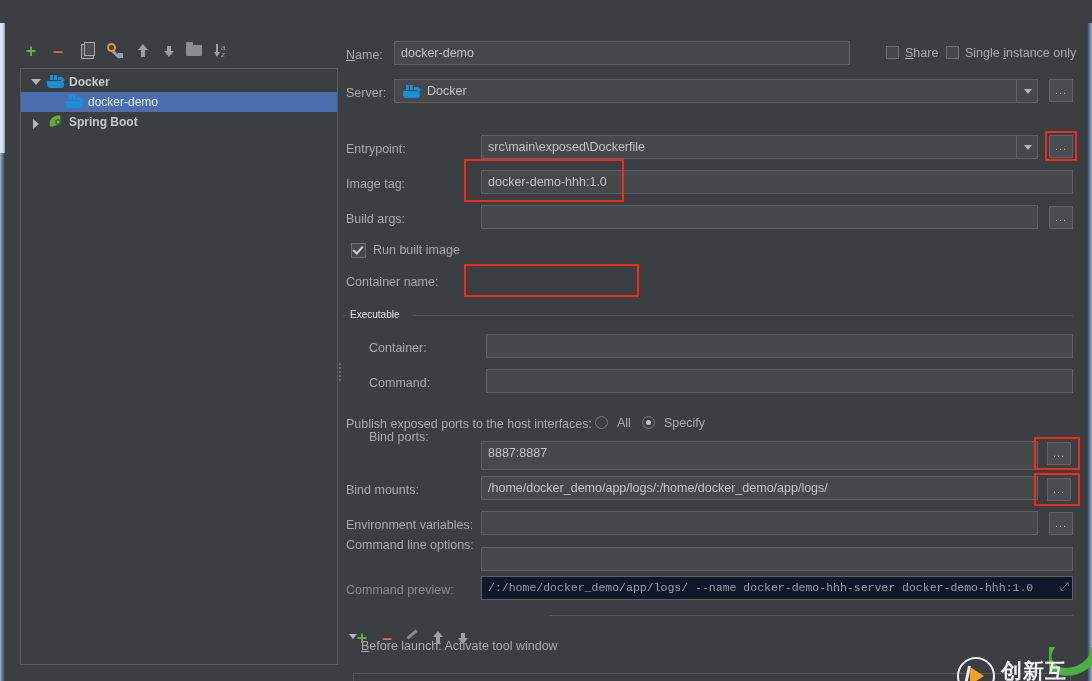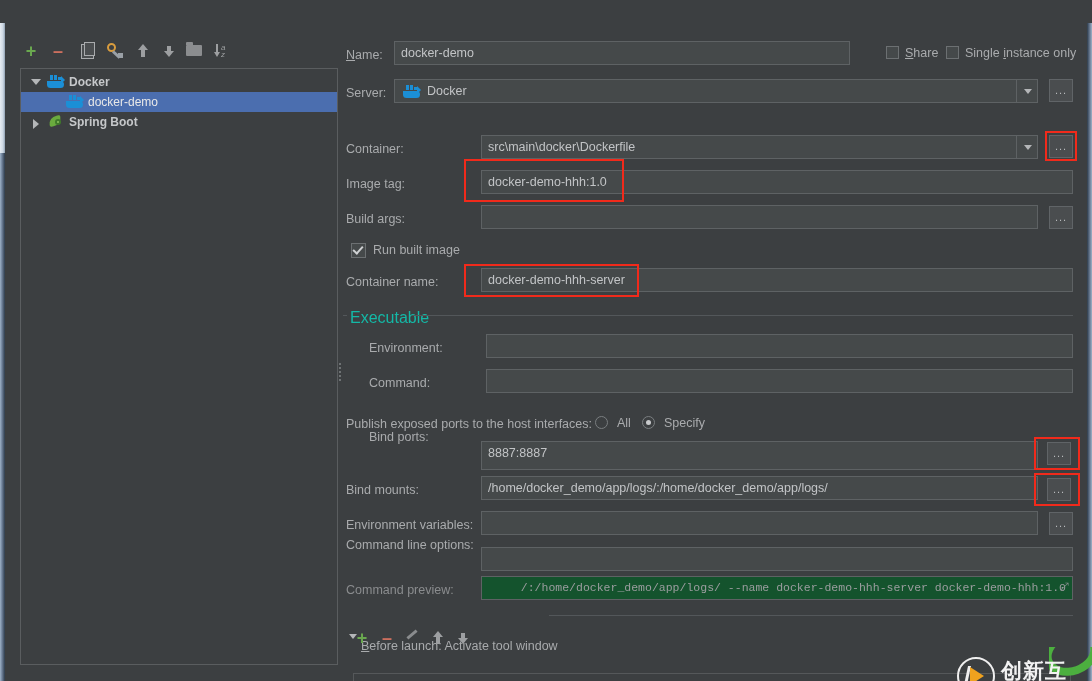--- a/index.html
+++ b/index.html
@@ -126,21 +126,21 @@
   .leaf-ic .dot{position:absolute;left:7px;top:5px;width:6px;height:6px;border-radius:50%;
     border:2px solid #3f7a2a;box-sizing:border-box;background:#8ec45f;}
 
   
   .lbl{position:absolute;color:#a9abad;font-size:12.5px;line-height:16px;white-space:nowrap;}
   .lbl.dim{color:#8a8c8e;}
   .fld{
     position:absolute;background:#45494a;border:1px solid #5e6264;box-sizing:border-box;
     color:#c2c4c6;font-size:12.5px;line-height:22px;padding:0 6px;white-space:nowrap;overflow:hidden;
   }
-  .fld.plain{background:#14532d;text-align:right;}
+  .fld.plain{background:#0f172a;}
   .fld.mono{font-family:"Liberation Mono","DejaVu Sans Mono",monospace;font-size:11.5px;color:#9b9d9f;}
   .caret{
     position:absolute;background:#45494a;border:1px solid #5e6264;box-sizing:border-box;
     width:22px;cursor:pointer;
   }
   .caret:after{content:"";position:absolute;left:7px;top:9px;width:0;height:0;
     border-left:4px solid transparent;border-right:4px solid transparent;border-top:5px solid #b4b6b8;}
   .btn3{
     position:absolute;width:24px;height:23px;background:#4a4d4f;border:1px solid #606467;
     box-sizing:border-box;cursor:pointer;color:#b7b9bb;font-size:11px;text-align:center;line-height:21px;
@@ -154,21 +154,21 @@
 
   .cb{position:absolute;width:13px;height:13px;background:#45494a;border:1px solid #6c7072;
     box-sizing:border-box;cursor:pointer;}
   .cb.on:after{content:"";position:absolute;left:3px;top:0px;width:4px;height:8px;
     border:solid #cfd1d3;border-width:0 2px 2px 0;transform:rotate(42deg);}
   .rb{position:absolute;width:13px;height:13px;border-radius:50%;background:#3c3f41;
     border:1px solid #7a7e80;box-sizing:border-box;cursor:pointer;}
   .rb.on:after{content:"";position:absolute;left:3px;top:3px;width:5px;height:5px;border-radius:50%;background:#c8cacc;}
 
   .sep-line{position:absolute;height:1px;background:#53575a;}
-  .grp-title{position:absolute;color:#14b8a6;font-size:16px;}
+  .grp-title{position:absolute;color:#e5e5e5;font-size:10px;}
 
   .hl{position:absolute;border:2px solid #f12a1b;box-sizing:border-box;pointer-events:none;}
 
   .splitter{position:absolute;left:332px;top:340px;width:6px;height:22px;}
   .splitter i{position:absolute;left:2px;width:2px;height:2px;background:#6e7274;}
 
   .bl-tw{position:absolute;left:344px;top:611px;width:0;height:0;
     border-left:4px solid transparent;border-right:4px solid transparent;border-top:5px solid #b4b6b8;}
   .u{text-decoration:underline;}
 
@@ -291,46 +291,45 @@
           <i class="c1"></i>
           <i class="c2"></i>
           <i class="c3"></i>
           <i class="tail"></i>
       </span>
       <span style="position:absolute;left:32px;top:0;line-height:22px">Docker</span>
     </div>
     <div class="caret" style="left:1011px;top:56px;height:24px"></div>
     <div class="btn3" style="left:1044px;top:56px">...</div>
 
-    <div class="lbl" style="left:341px;top:118px">Container:</div>
-    <div class="fld" style="left:476px;top:112px;width:557px;height:24px">src\main\docker\Dockerfile</div>
+    <div class="lbl" style="left:341px;top:118px">Entrypoint:</div>
+    <div class="fld" style="left:476px;top:112px;width:557px;height:24px">src\main\exposed\Dockerfile</div>
     <div class="caret" style="left:1011px;top:112px;height:24px"></div>
     <div class="btn3" style="left:1044px;top:112px">...</div>
     <div class="hl" style="left:1040px;top:108px;width:32px;height:30px"></div>
 
     <div class="lbl" style="left:341px;top:153px">Image tag:</div>
     <div class="fld" style="left:476px;top:147px;width:592px;height:24px">docker-demo-hhh:1.0</div>
     <div class="hl" style="left:459px;top:136px;width:160px;height:43px"></div>
 
     <div class="lbl" style="left:341px;top:188px">Build args:</div>
     <div class="fld" style="left:476px;top:182px;width:557px;height:24px"></div>
     <div class="btn3" style="left:1044px;top:183px">...</div>
 
     <div class="cb on" style="left:346px;top:220px;width:15px;height:15px"></div>
     <div class="lbl" style="left:368px;top:219px">Run built image</div>
 
     <div class="lbl" style="left:341px;top:251px">Container name:</div>
-    <div class="fld" style="left:476px;top:245px;width:592px;height:24px">docker-demo-hhh-server</div>
     <div class="hl" style="left:459px;top:241px;width:175px;height:33px"></div>
 
     <div class="grp-title" style="left:345px;top:286px">Executable</div>
     <div class="sep-line" style="left:408px;top:292px;width:660px"></div>
     <div class="sep-line" style="left:338px;top:292px;width:4px"></div>
 
-    <div class="lbl" style="left:364px;top:317px">Environment:</div>
+    <div class="lbl" style="left:364px;top:317px">Container:</div>
     <div class="fld" style="left:481px;top:311px;width:587px;height:24px"></div>
 
     <div class="lbl" style="left:364px;top:352px">Command:</div>
     <div class="fld" style="left:481px;top:346px;width:587px;height:24px"></div>
 
     <div class="lbl" style="left:341px;top:393px">Publish exposed ports to the host interfaces:</div>
     <div class="rb" style="left:590px;top:393px"></div>
     <div class="lbl" style="left:612px;top:392px">All</div>
     <div class="rb on" style="left:637px;top:393px"></div>
     <div class="lbl" style="left:659px;top:392px">Specify</div>

